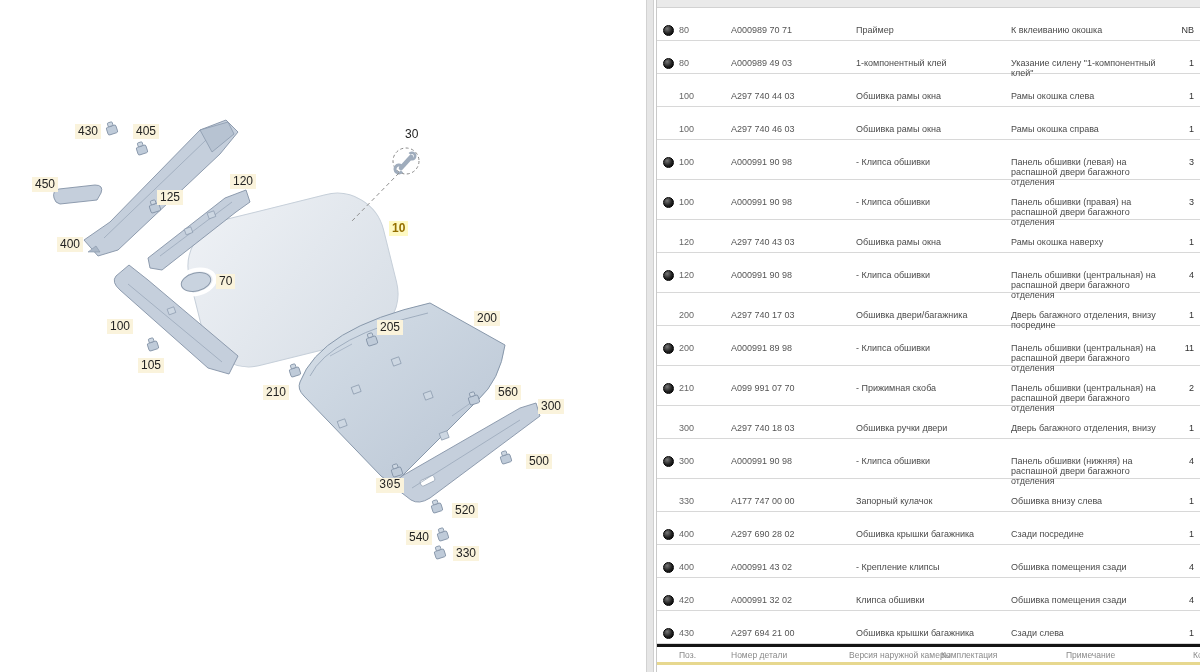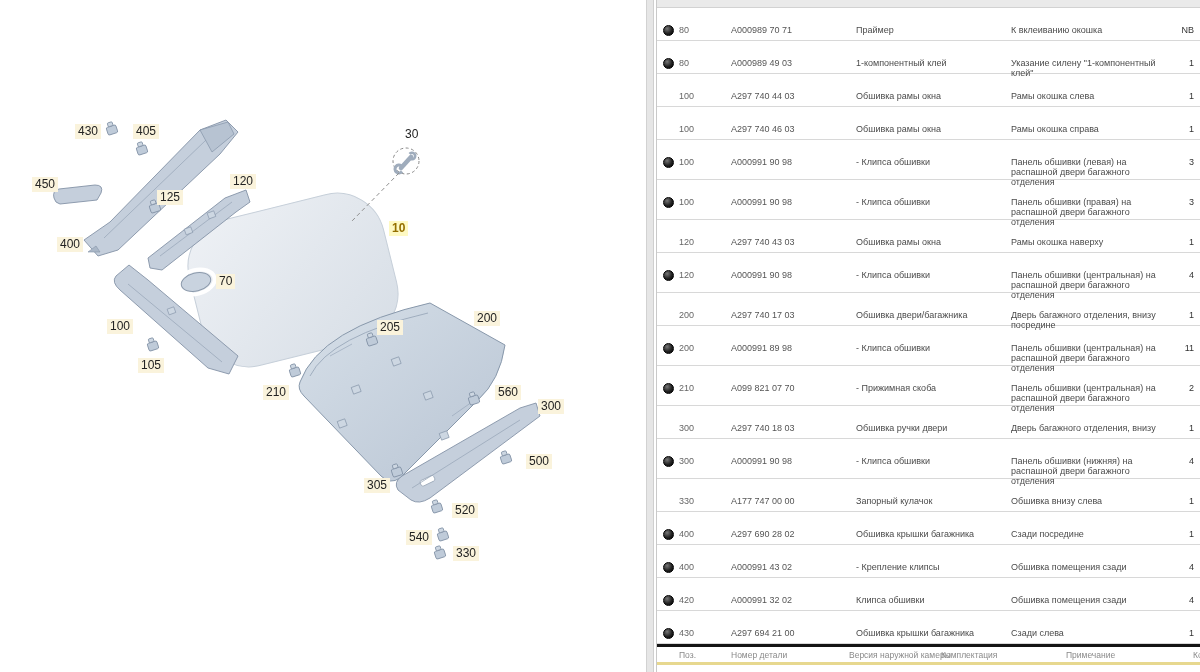--- a/index.html
+++ b/index.html
@@ -147,21 +147,21 @@
       <div class="part-label" style="left: 138px; top: 358px;">105</div>
       <div class="part-label" style="left: 216px; top: 274px;">70</div>
       <div class="part-label plain" style="left: 402px; top: 127px;">30</div>
       <div class="part-label highlight" style="left: 389px; top: 221px;">10</div>
       <div class="part-label" style="left: 377px; top: 320px;">205</div>
       <div class="part-label" style="left: 474px; top: 311px;">200</div>
       <div class="part-label" style="left: 263px; top: 385px;">210</div>
       <div class="part-label" style="left: 495px; top: 385px;">560</div>
       <div class="part-label" style="left: 538px; top: 399px;">300</div>
       <div class="part-label" style="left: 526px; top: 454px;">500</div>
-      <div class="part-label" style="left: 364px; top: 478px;">305</div>
+      <div class="part-label" style="left: 376px; top: 478px; font-family: Liberation Mono, monospace;">305</div>
       <div class="part-label" style="left: 452px; top: 503px;">520</div>
       <div class="part-label" style="left: 406px; top: 530px;">540</div>
       <div class="part-label" style="left: 453px; top: 546px;">330</div>
     </div>
 </div>
 
 <div class="pane-divider"></div>
 
 <div class="table-pane">
   <div class="scroll-remnant"></div>
@@ -256,21 +256,21 @@
         <span class="c-part">A000991 89 98</span>
         <span class="c-name">- Клипса обшивки</span>
         <span class="c-note">Панель обшивки (центральная) на распашной двери багажного отделения</span>
         <span class="c-qty">11</span>
       </div>
       <div class="trow tall">
         <span class="c-icon">
           <div class="pimg"></div>
         </span>
         <span class="c-pos">210</span>
-        <span class="c-part">A099 821 07 70</span>
+        <span class="c-part">A099 991 07 70</span>
         <span class="c-name">- Прижимная скоба</span>
         <span class="c-note">Панель обшивки (центральная) на распашной двери багажного отделения</span>
         <span class="c-qty">2</span>
       </div>
       <div class="trow">
         <span class="c-icon"></span>
         <span class="c-pos">300</span>
         <span class="c-part">A297 740 18 03</span>
         <span class="c-name">Обшивка ручки двери</span>
         <span class="c-note">Дверь багажного отделения, внизу</span>

